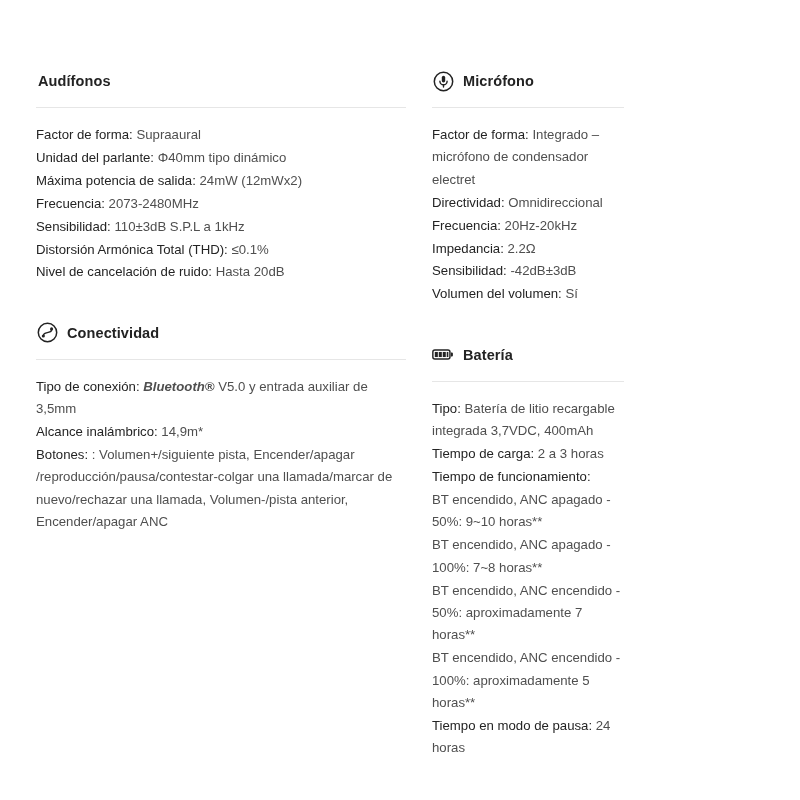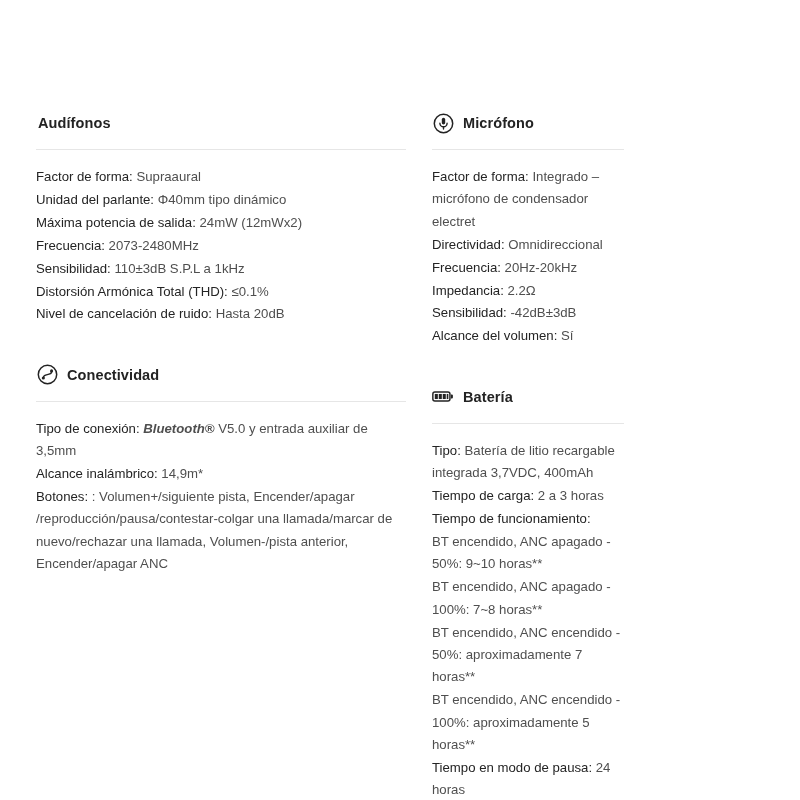--- a/index.html
+++ b/index.html
@@ -13,21 +13,21 @@
     font-family: "Liberation Sans", sans-serif;
     color: #2b2b2b;
     overflow: hidden;
   }
 
   .sheet {
     position: relative;
     width: 656px;
     height: 800px;
     box-sizing: border-box;
-    padding: 110px 32px 0 36px;
+    padding: 68px 32px 0 36px;
   }
 
   .grid {
     display: grid;
     grid-template-columns: 370px 1fr;
     column-gap: 26px;
   }
 
   .col {
     display: block;
@@ -210,21 +210,21 @@
           </p>
           <p class="spec">
             <span class="k">Impedancia:</span>
             <span class="v">2.2Ω</span>
           </p>
           <p class="spec">
             <span class="k">Sensibilidad:</span>
             <span class="v">-42dB±3dB</span>
           </p>
           <p class="spec">
-            <span class="k">Alcance del volumen:</span>
+            <span class="k">Volumen del volumen:</span>
             <span class="v">Sí</span>
           </p>
         </div>
       </div>
 
       <div class="section" style="margin-top:36px;">
         <div class="sec-head">
           <span class="icon">
             <svg width="26" height="21" viewBox="0 0 26 21">
               <rect x="1" y="5.2" width="20.2" height="10.6" rx="2.4" fill="none" stroke="#232323" stroke-width="1.7"></rect>

